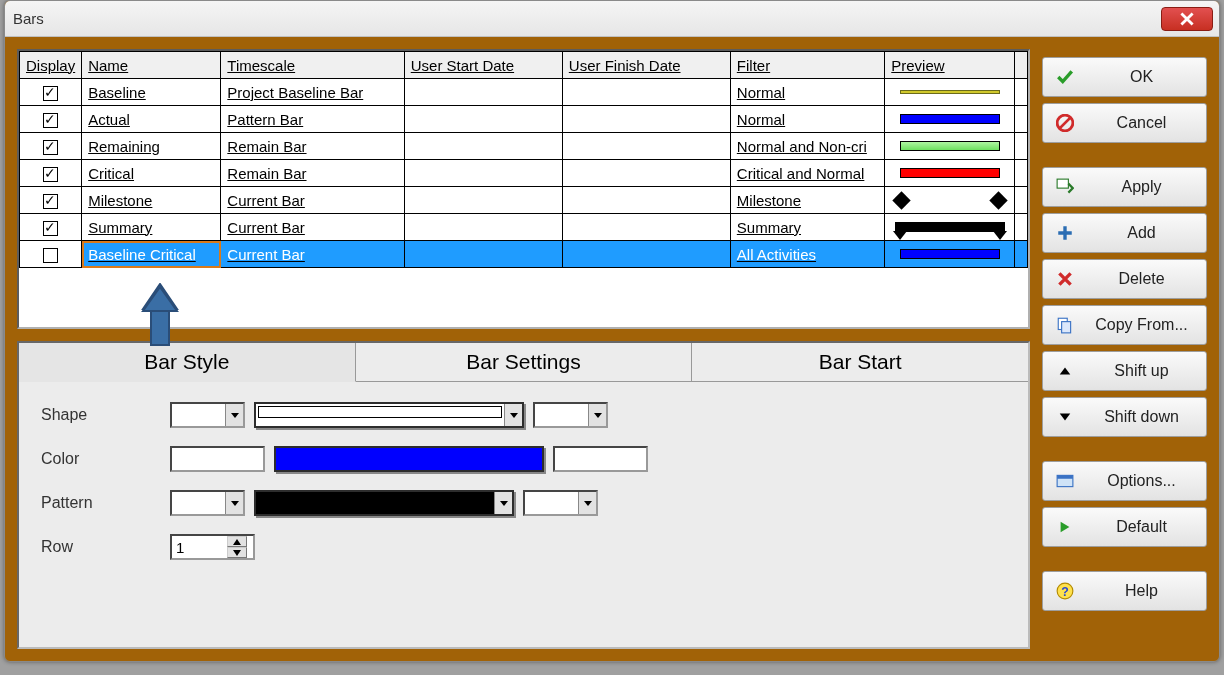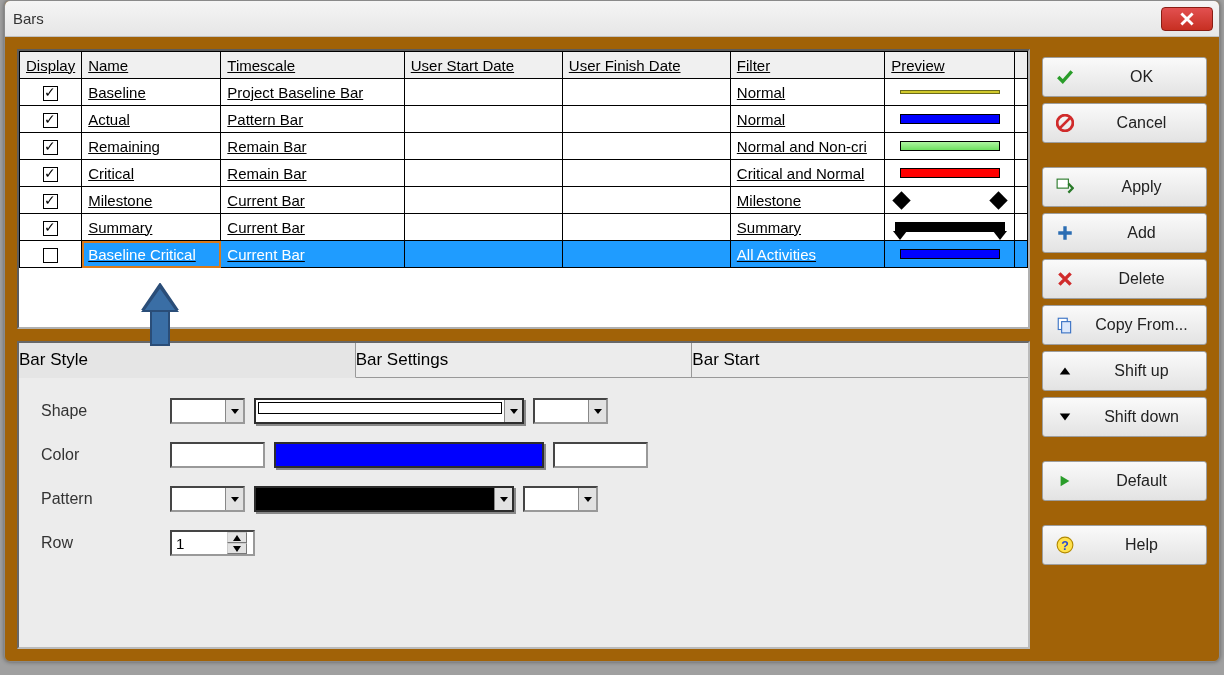--- a/index.html
+++ b/index.html
@@ -150,22 +150,23 @@
     flex:1;
     flex-direction:column;
   }
   .tab-row {
     display:flex;
     background:#ececec;
     border-bottom:1px solid #999;
   }
   .tab {
     flex:1;
+    text-align:center;
     padding:7px 0;
-    font-size:17px;
+    font-size:21px;
     background: #ececec;
     border-right:1px solid #999;
     cursor:pointer;
   }
   .tab:last-child{border-right:none;}
   .tab.active {
     background:#e5e5e5;
     border-bottom:1px solid #e5e5e5;
     margin-bottom:-1px;
   }
@@ -521,20 +522,29 @@
         <span class="ico">
             <svg viewBox="0 0 16 16" width="14" height="14">
               <path d="M2 4 L8 12 L14 4 Z" fill="#000"></path>
             </svg>
           </span>
         <span class="lbl">Shift down</span>
       </div>
       <div class="gap"></div>
       <div class="rbtn">
         <span class="ico">
+            <svg viewBox="0 0 16 16" width="18" height="18">
+              <rect x="1" y="3" width="14" height="10" fill="#cfe3f7" stroke="#3a72c4"></rect>
+              <rect x="1" y="3" width="14" height="3" fill="#3a72c4"></rect>
+            </svg>
+          </span>
+        <span class="lbl">Options...</span>
+      </div>
+      <div class="rbtn">
+        <span class="ico">
             <svg viewBox="0 0 16 16" width="14" height="14">
               <path d="M3 2 L13 8 L3 14 Z" fill="#2a9d2a"></path>
             </svg>
           </span>
         <span class="lbl">Default</span>
       </div>
       <div class="gap"></div>
       <div class="rbtn">
         <span class="ico">
             <svg viewBox="0 0 16 16" width="18" height="18">

